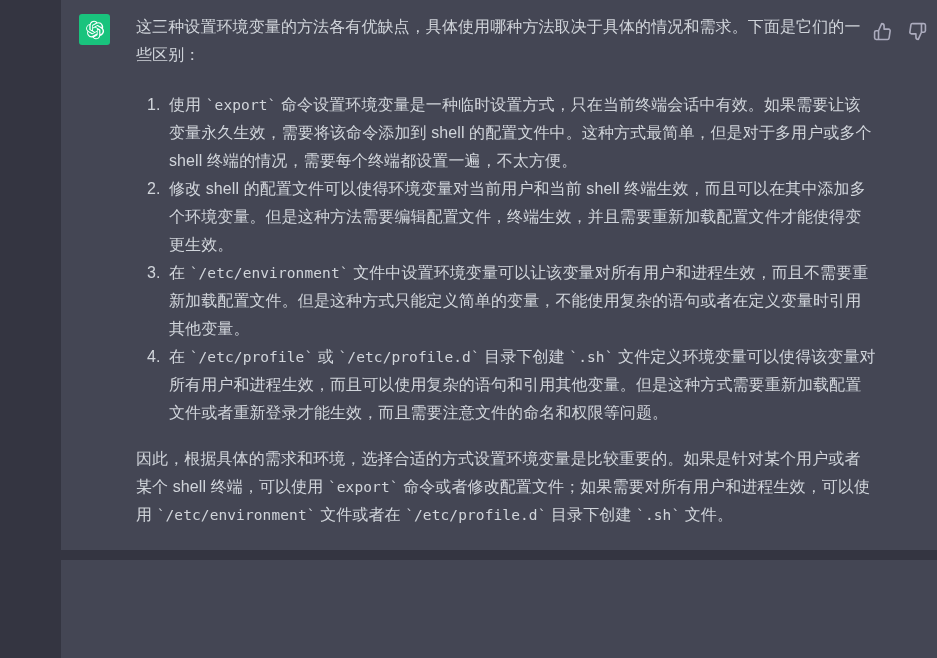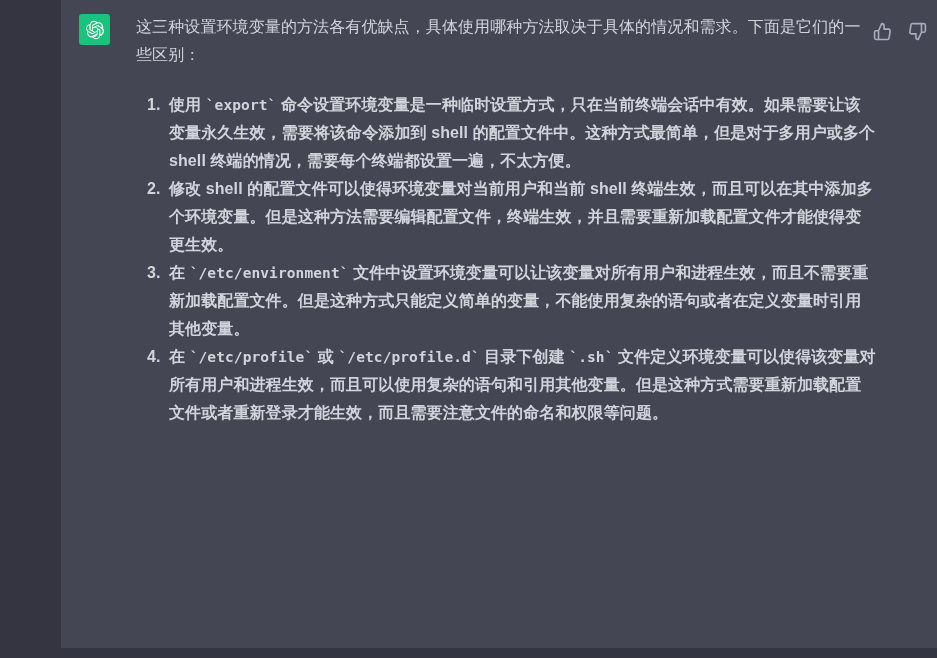--- a/index.html
+++ b/index.html
@@ -10,21 +10,21 @@
   body {
     width: 937px;
     height: 658px;
     overflow: hidden;
     font-family: "Liberation Sans", sans-serif;
     color: #d1d5db;
   }
   .screen {
     position: relative;
     width: 937px;
-    height: 658px;
+    height: 560px;
     background: #fde047;
     box-sizing: border-box;
   }
   
   .left-gutter {
     position: absolute;
     left: 0; top: 0;
     width: 61px;
     height: 658px;
     background: #343541;
@@ -63,21 +63,20 @@
     letter-spacing: 0.1px;
   }
   .msg-content p {
     margin: 0 0 4px 0;
   }
   .para-gap { height: 18px; }
   ol.answer-list {
     margin: 0;
     padding-left: 29px;
     list-style-type: decimal;
-    font-weight: bold;
   }
   ol.answer-list li {
     margin: 0 0 0 0;
     padding-left: 4px;
   }
   ol.answer-list li::marker {
     color: #d1d5db;
   }
   code, .mono {
     font-family: "DejaVu Sans Mono", "Liberation Mono", monospace;
@@ -127,20 +126,21 @@
     <div class="msg-content">
       <p>这三种设置环境变量的方法各有优缺点，具体使用哪种方法取决于具体的情况和需求。下面是它们的一些区别：</p>
       <div class="para-gap"></div>
       <ol class="answer-list">
           <li>使用 <code>`export`</code> 命令设置环境变量是一种临时设置方式，只在当前终端会话中有效。如果需要让该变量永久生效，需要将该命令添加到 shell 的配置文件中。这种方式最简单，但是对于多用户或多个 shell 终端的情况，需要每个终端都设置一遍，不太方便。</li>
           <li>修改 shell 的配置文件可以使得环境变量对当前用户和当前 shell 终端生效，而且可以在其中添加多个环境变量。但是这种方法需要编辑配置文件，终端生效，并且需要重新加载配置文件才能使得变更生效。</li>
           <li>在 <code>`/etc/environment`</code> 文件中设置环境变量可以让该变量对所有用户和进程生效，而且不需要重新加载配置文件。但是这种方式只能定义简单的变量，不能使用复杂的语句或者在定义变量时引用其他变量。</li>
           <li>在 <code>`/etc/profile`</code> 或 <code>`/etc/profile.d`</code> 目录下创建 <code>`.sh`</code> 文件定义环境变量可以使得该变量对所有用户和进程生效，而且可以使用复杂的语句和引用其他变量。但是这种方式需要重新加载配置文件或者重新登录才能生效，而且需要注意文件的命名和权限等问题。</li>
         </ol>
       <div class="para-gap"></div>
+      <p>因此，根据具体的需求和环境，选择合适的方式设置环境变量是比较重要的。如果是针对某个用户或者某个 shell 终端，可以使用 <code>`export`</code> 命令或者修改配置文件；如果需要对所有用户和进程生效，可以使用 <code>`/etc/environment`</code> 文件或者在 <code>`/etc/profile.d`</code> 目录下创建 <code>`.sh`</code> 文件。</p>
     </div>
 
     <div class="actions">
       <span class="action-icon">
         <svg width="19" height="19" viewBox="0 0 24 24" fill="none" stroke="currentColor" stroke-width="2" stroke-linecap="round" stroke-linejoin="round">
           <path d="M14 9V5a3 3 0 0 0-3-3l-4 9v11h11.28a2 2 0 0 0 2-1.7l1.38-9a2 2 0 0 0-2-2.3zM7 22H4a2 2 0 0 1-2-2v-7a2 2 0 0 1 2-2h3"></path>
         </svg>
       </span>
       <span class="action-icon">
         <svg width="19" height="19" viewBox="0 0 24 24" fill="none" stroke="currentColor" stroke-width="2" stroke-linecap="round" stroke-linejoin="round">

